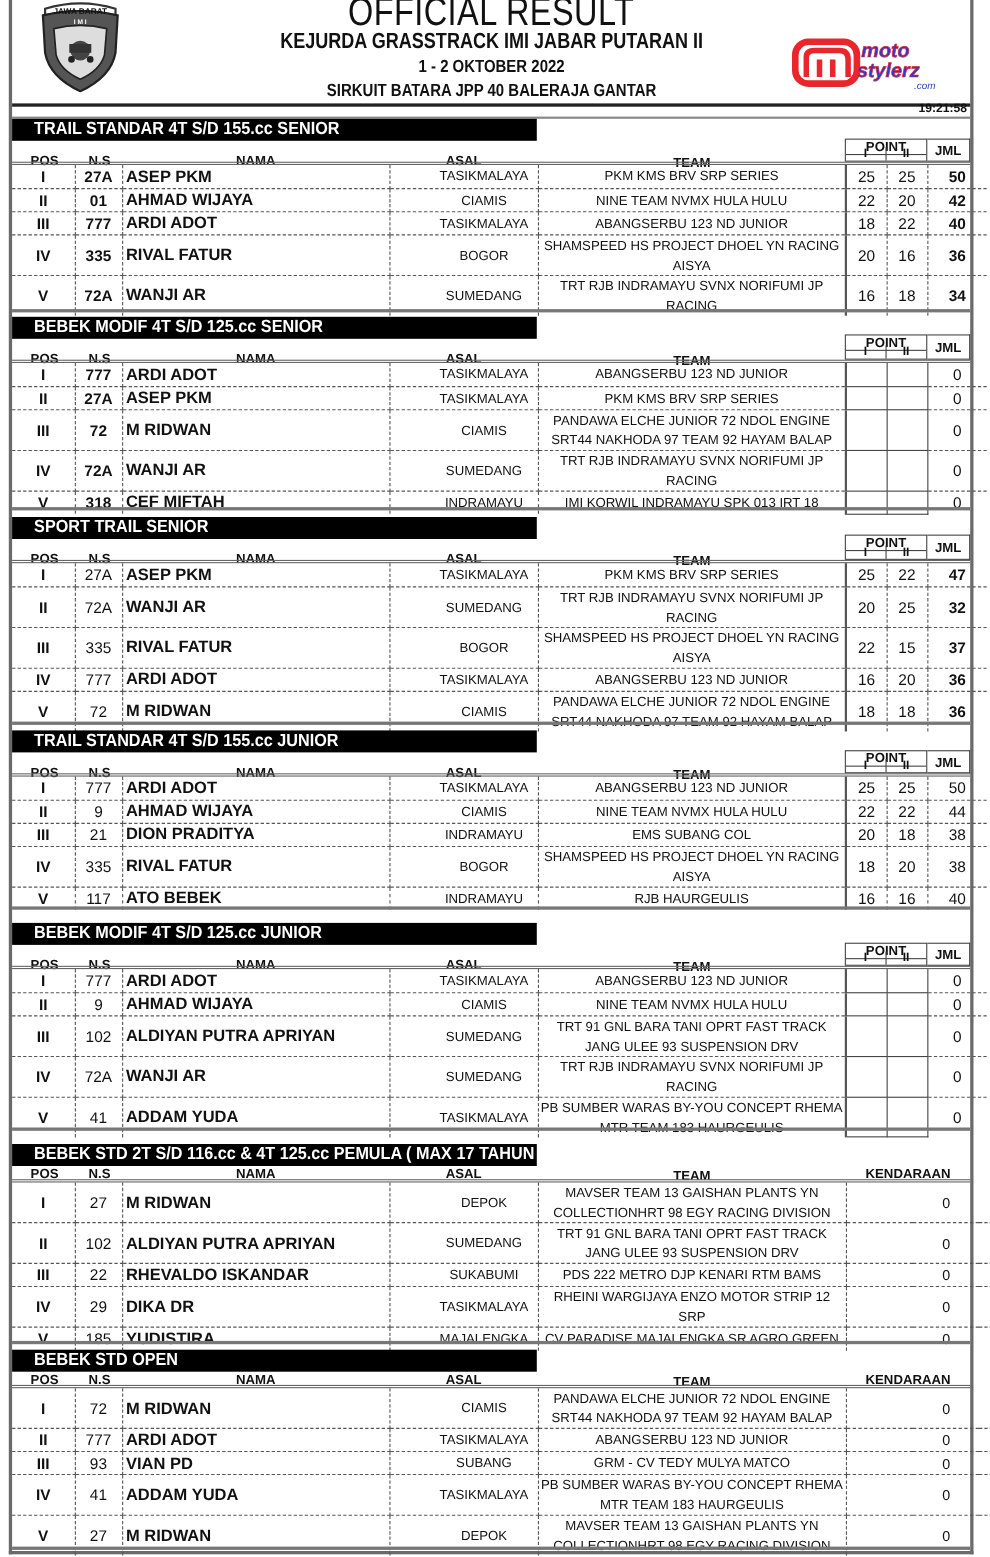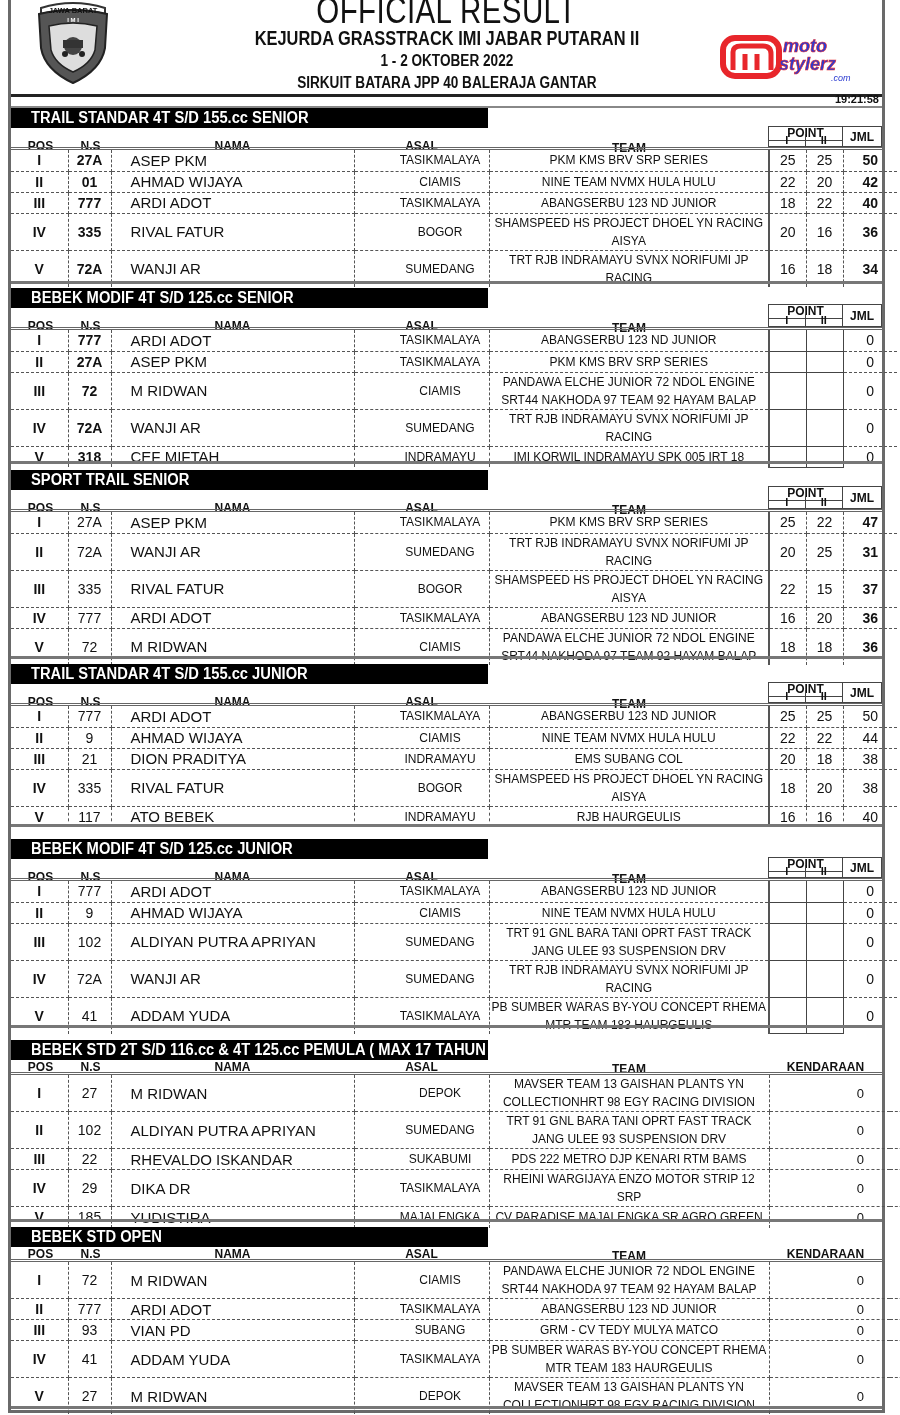--- a/index.html
+++ b/index.html
@@ -43,21 +43,21 @@
   .jml-box { position:absolute; border:1px solid #444; border-left:none; font-weight:bold; font-size:12px; text-align:center; }
 
   .hdr-line { position: absolute; left: 0; width: 871px; border-top: 3px double #666; }
 
   table.rows { position: absolute; left: 0; width: 871px; border-collapse: collapse; table-layout: fixed; }
   table.rows td { border-bottom: 1px dashed #555; border-right: 1px dashed #555; text-align: center; vertical-align: middle; overflow: hidden; }
   table.rows tr:last-child td { border-bottom: none; }
   td.c-pos { width: 57px; font-weight: bold; font-size: 14px; }
   td.c-ns { width: 43px; font-size: 14px; }
   td.c-ns.b { font-weight: bold; }
-  td.c-nama { width: 243px; text-align: left !important; padding-left: 19px; font-weight: normal; font-size: 15px; white-space: nowrap; }
+  td.c-nama { width: 243px; text-align: left !important; padding-left: 3px; font-weight: bold; font-size: 15px; white-space: nowrap; }
   td.c-asal { width: 135px; font-size: 12px; padding-left: 37px; }
   td.c-team { width: 280px; font-size: 12px; line-height: 18px; padding: 0 2px; }
   td.c-p1, td.c-p2 { width: 37px; font-size: 14px; }
   td.c-jml { width: 54px; font-size: 14px; border-right: none !important; }
   td.c-jml.b { font-weight: bold; }
   td.c-kend { width: 182px; font-size: 13px; border-right: none !important; }
   td.solid-l { border-left: 2px solid #555; }
   td.solid { border-bottom: 1px solid #444 !important; border-right: 1px solid #444 !important; }
 </style>
 </head>
@@ -222,21 +222,21 @@
               <td class="c-team">TRT RJB INDRAMAYU SVNX NORIFUMI JP RACING</td>
               <td class="c-p1 solid-l solid"></td>
               <td class="c-p2 solid"></td>
               <td class="c-jml">0</td>
             </tr>
             <tr style="height:21px">
               <td class="c-pos">V</td>
               <td class="c-ns b">318</td>
               <td class="c-nama">CEF MIFTAH</td>
               <td class="c-asal">INDRAMAYU</td>
-              <td class="c-team">IMI KORWIL INDRAMAYU SPK 005 IRT 18</td>
+              <td class="c-team">IMI KORWIL INDRAMAYU SPK 013 IRT 18</td>
               <td class="c-p1 solid-l solid"></td>
               <td class="c-p2 solid"></td>
               <td class="c-jml">0</td>
             </tr>
           </tbody>
         </table>
         <div class="sec-bottom" style="top:173px"></div>
       </div>
       <div class="section" style="top: 470px;">
         <div class="sec-title"><span>SPORT TRAIL SENIOR</span></div>
@@ -265,21 +265,21 @@
               <td class="c-jml b">47</td>
             </tr>
             <tr style="height:34px">
               <td class="c-pos">II</td>
               <td class="c-ns">72A</td>
               <td class="c-nama">WANJI AR</td>
               <td class="c-asal">SUMEDANG</td>
               <td class="c-team">TRT RJB INDRAMAYU SVNX NORIFUMI JP RACING</td>
               <td class="c-p1 solid-l">20</td>
               <td class="c-p2">25</td>
-              <td class="c-jml b">31</td>
+              <td class="c-jml b">32</td>
             </tr>
             <tr style="height:34px">
               <td class="c-pos">III</td>
               <td class="c-ns">335</td>
               <td class="c-nama">RIVAL FATUR</td>
               <td class="c-asal">BOGOR</td>
               <td class="c-team">SHAMSPEED HS PROJECT DHOEL YN RACING AISYA</td>
               <td class="c-p1 solid-l">22</td>
               <td class="c-p2">15</td>
               <td class="c-jml b">37</td>

